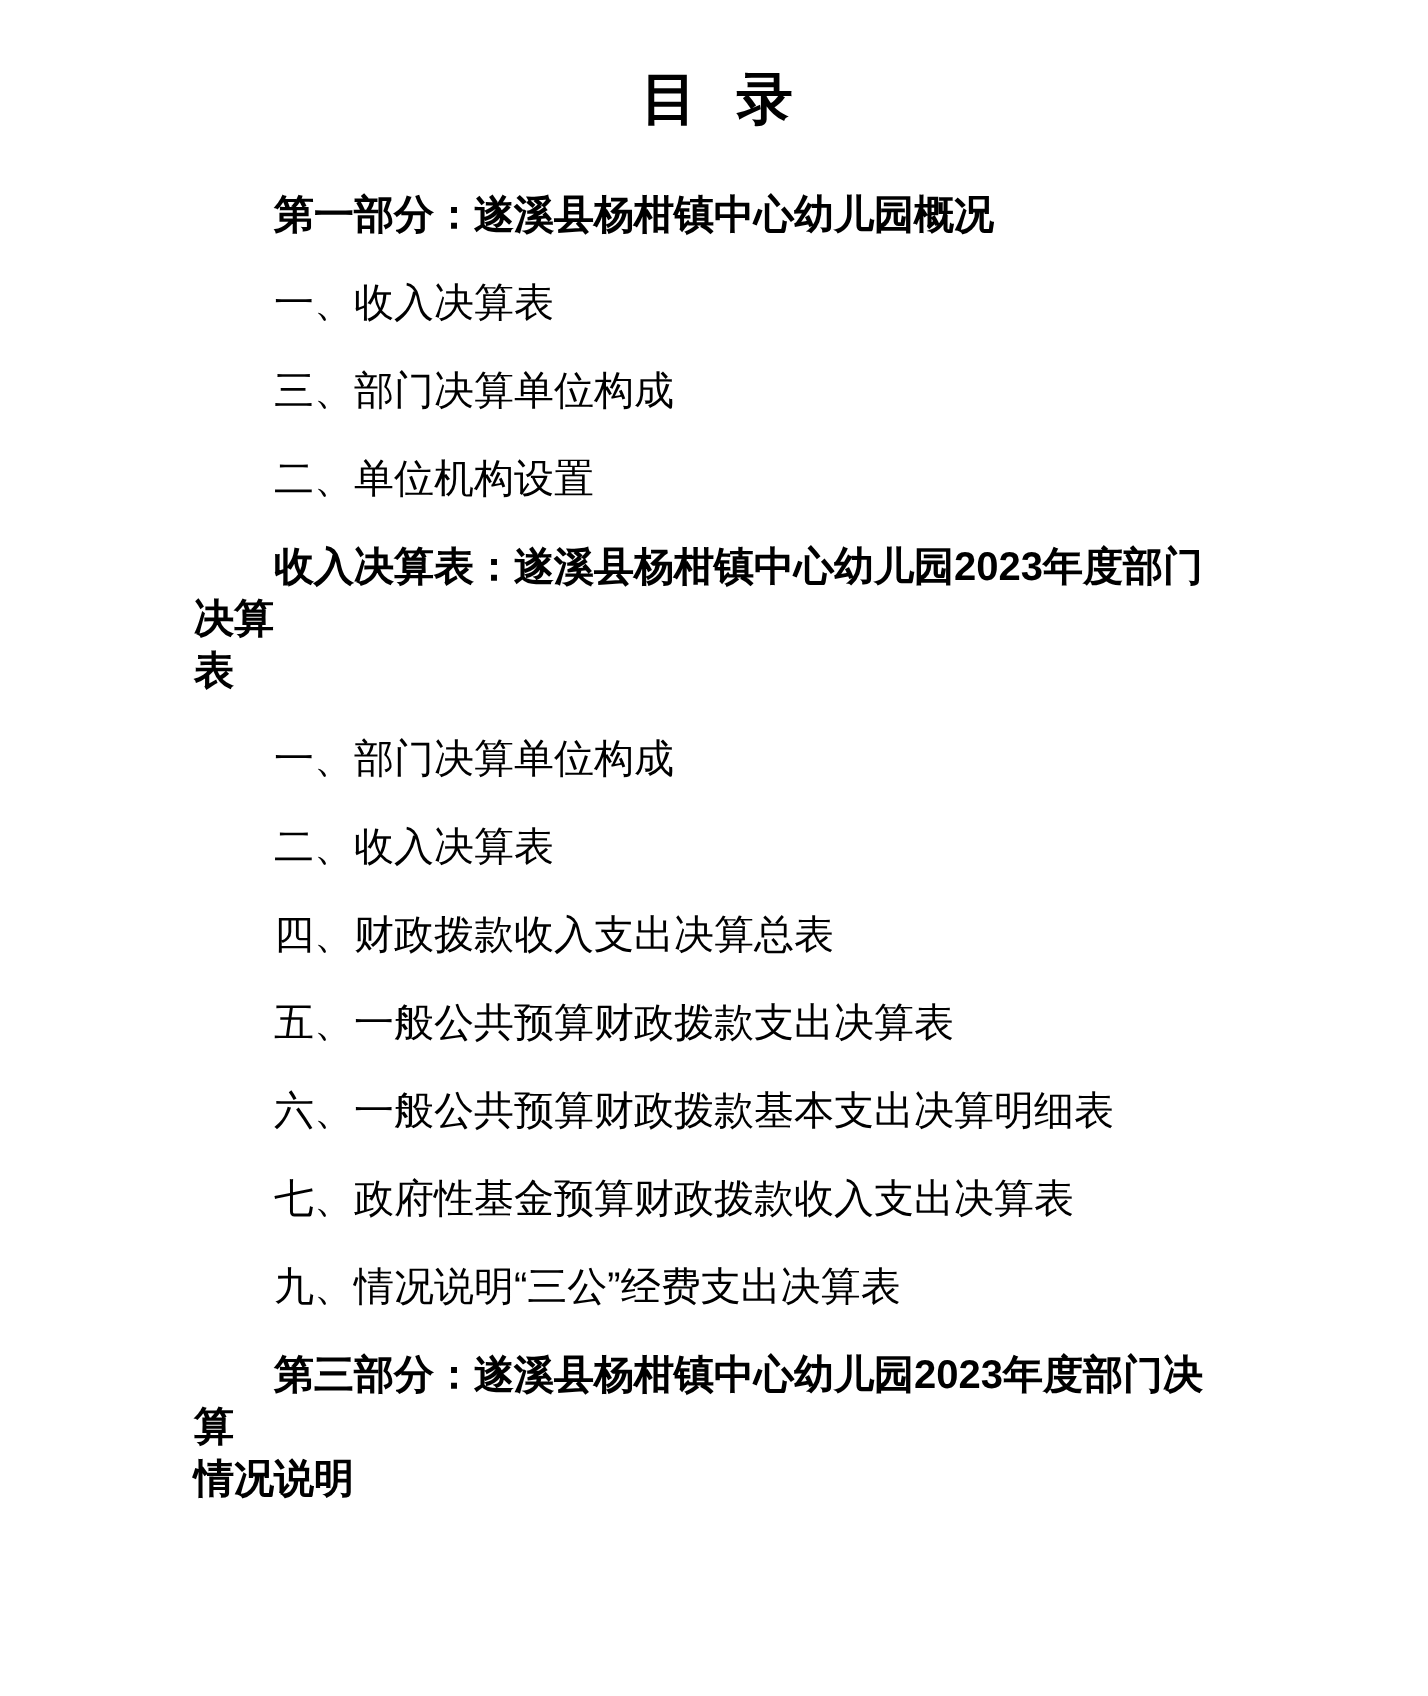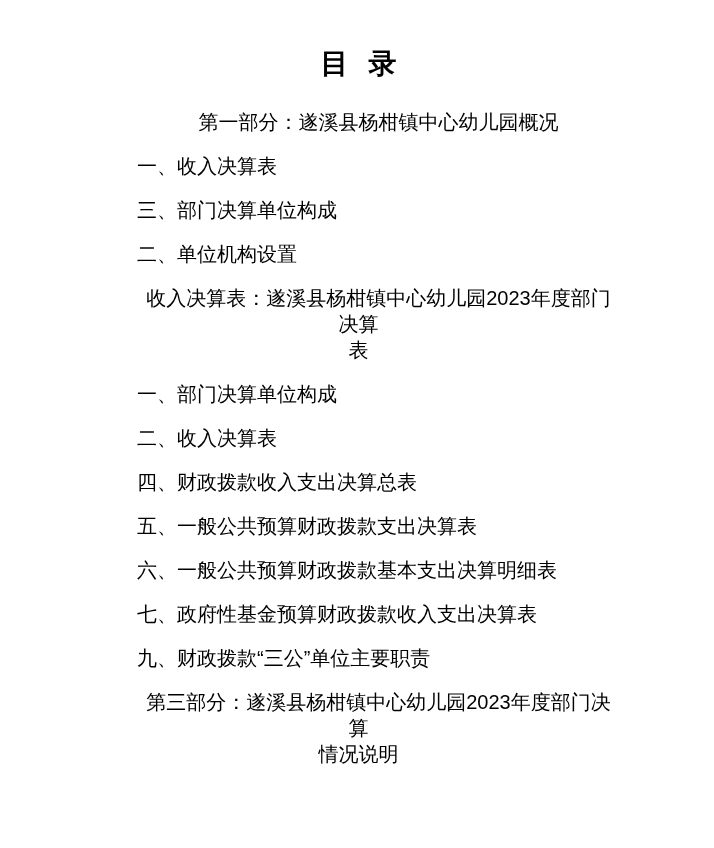--- a/index.html
+++ b/index.html
@@ -10,21 +10,20 @@
   .page {
     position: relative;
     width: 714px;
     height: 796px;
     box-sizing: border-box;
     background: #ffffff;
     color: #000000;
     font-family: "Liberation Sans", "DejaVu Sans", sans-serif;
     padding: 32px 94px 0 97px;
     overflow: hidden;
-    margin-top: 14px;
   }
   .doc-title {
     font-size: 28px;
     line-height: 36px;
     font-weight: 700;
     text-align: center;
     letter-spacing: 6px;
     text-indent: 6px;
     margin: 0 0 27px 0;
     white-space: pre;
@@ -35,22 +34,21 @@
   }
   .entry {
     font-size: 20px;
     line-height: 26px;
     margin: 0 0 18px 0;
     text-indent: 40px;
     white-space: pre-line;
     word-break: break-all;
   }
   .entry.part {
-    font-weight: 400;
-    text-align: center;
+    font-weight: 700;
   }
   .entry.item {
     font-weight: 400;
   }
 </style>
 </head>
 <body>
 
 <div class="page">
   <h1 class="doc-title">目 录</h1>
@@ -62,19 +60,19 @@
     <p class="entry item">二、单位机构设置</p>
 
     <p class="entry part">收入决算表：遂溪县杨柑镇中心幼儿园2023年度部门决算
 表</p>
     <p class="entry item">一、部门决算单位构成</p>
     <p class="entry item">二、收入决算表</p>
     <p class="entry item">四、财政拨款收入支出决算总表</p>
     <p class="entry item">五、一般公共预算财政拨款支出决算表</p>
     <p class="entry item">六、一般公共预算财政拨款基本支出决算明细表</p>
     <p class="entry item">七、政府性基金预算财政拨款收入支出决算表</p>
-    <p class="entry item">九、财政拨款“三公”单位主要职责</p>
+    <p class="entry item">九、情况说明“三公”经费支出决算表</p>
 
     <p class="entry part">第三部分：遂溪县杨柑镇中心幼儿园2023年度部门决算
 情况说明</p>
 
   </div>
 </div>
 
 </body></html>

